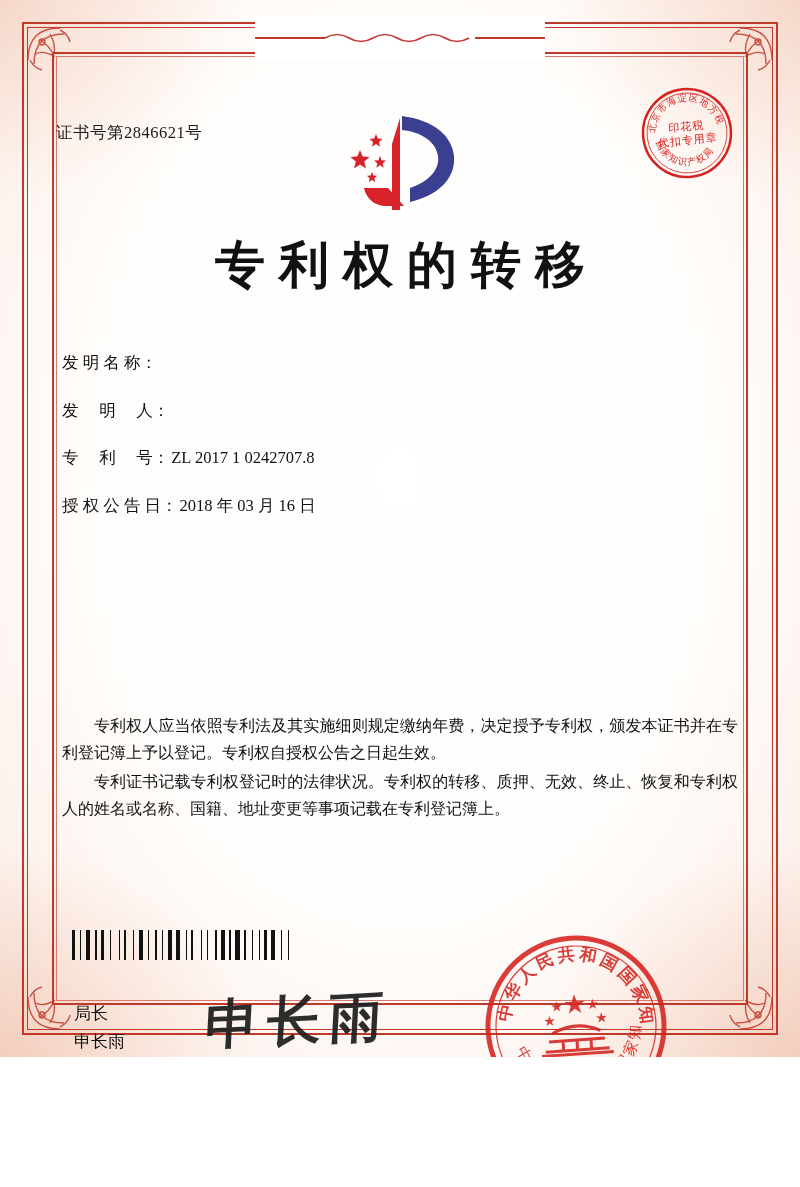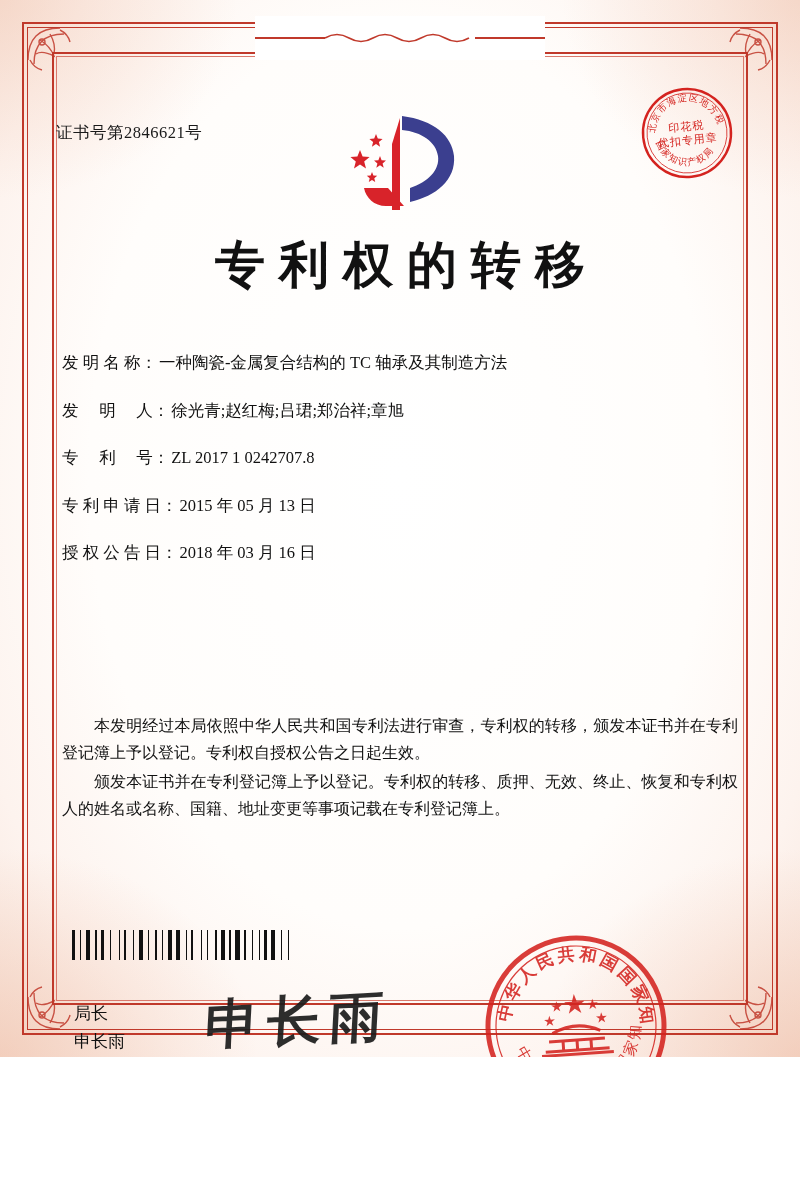--- a/index.html
+++ b/index.html
@@ -299,43 +299,37 @@
         <text x="55" y="66" text-anchor="middle" font-size="11" fill="#d4231f" font-family="'Liberation Serif',serif" letter-spacing="1">代扣专用章</text>
       </g>
     </svg>
   </div>
 
   <div class="title">专利权的转移</div>
 
   <div class="fields">
     <div class="row">
       <span class="lbl">发 明 名 称：</span>
-      <span class="val">一种陶瓷-金属复合结构的 TC 轴承及其制造方法</span>
     </div>
     <div class="row">
       <span class="lbl">发　 明　 人：</span>
-      <span class="val">徐光青;赵红梅;吕珺;郑治祥;章旭</span>
     </div>
     <div class="row">
       <span class="lbl">专　 利　 号：</span>
       <span class="val">ZL 2017 1 0242707.8</span>
     </div>
     <div class="row">
-      <span class="lbl">专 利 申 请 日：</span>
-      <span class="val">2015 年 05 月 13 日</span>
-    </div>
-    <div class="row">
       <span class="lbl">授 权 公 告 日：</span>
       <span class="val">2018 年 03 月 16 日</span>
     </div>
   </div>
 
   <div class="body-text">
-    <p>本发明经过本局依照中华人民共和国专利法进行审查，专利权的转移，颁发本证书并在专利登记簿上予以登记。专利权自授权公告之日起生效。</p>
-    <p>颁发本证书并在专利登记簿上予以登记。专利权的转移、质押、无效、终止、恢复和专利权人的姓名或名称、国籍、地址变更等事项记载在专利登记簿上。</p>
+    <p>专利权人应当依照专利法及其实施细则规定缴纳年费，决定授予专利权，颁发本证书并在专利登记簿上予以登记。专利权自授权公告之日起生效。</p>
+    <p>专利证书记载专利权登记时的法律状况。专利权的转移、质押、无效、终止、恢复和专利权人的姓名或名称、国籍、地址变更等事项记载在专利登记簿上。</p>
   </div>
 
   <div class="barcode">
       <i style="width: 3.3px;"></i>
       <i style="width: 1.1px; background: transparent;"></i>
       <i style="width: 1.1px;"></i>
       <i style="width: 2.2px; background: transparent;"></i>
       <i style="width: 4.4px;"></i>
       <i style="width: 1.1px; background: transparent;"></i>
       <i style="width: 2.2px;"></i>

